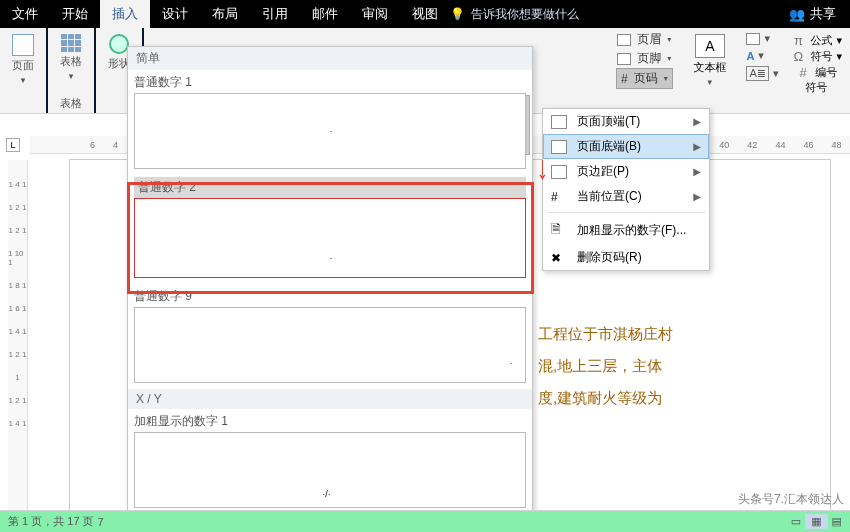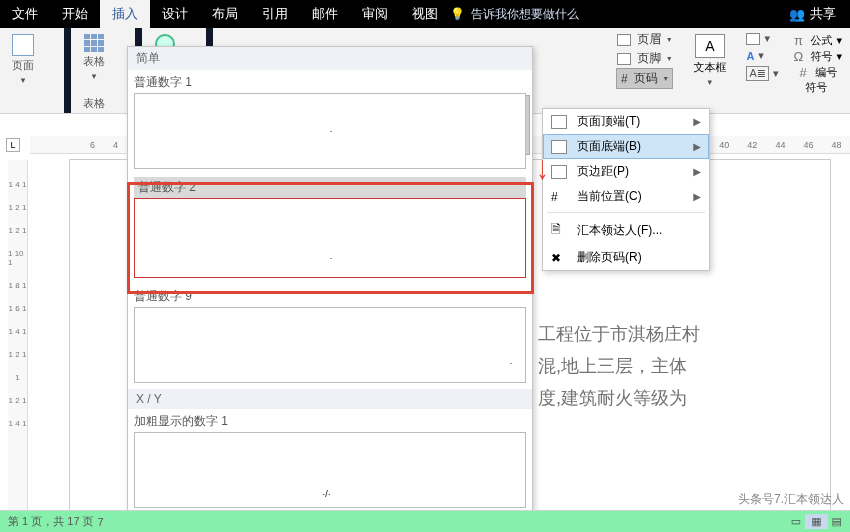--- a/index.html
+++ b/index.html
@@ -6,21 +6,21 @@
   body { width: 850px; height: 532px; overflow: hidden; background: #fff; position: relative; }
 
   .title-tabs { background: #000000; height: 28px; display: flex; align-items: stretch; color: #fff; font-size: 13px; }
   .title-tabs .tab { padding: 0 12px; display: flex; align-items: center; cursor: pointer; }
   .title-tabs .tab.active { background: #f3f3f3; color: #2b579a; }
   .title-tabs .spacer { flex: 1; }
   .title-tabs .tell-me { display: flex; align-items: center; gap: 6px; color: #d0dcef; font-size: 12px; }
   .title-tabs .share { padding: 0 14px; display: flex; align-items: center; gap: 4px; }
 
   .ribbon { background: #f3f3f3; height: 86px; border-bottom: 1px solid #d4d4d4; display: flex; position: relative; }
-  .rgroup { border-right: 7px solid #0f172a; padding: 4px 24px 2px 6px; display: flex; flex-direction: column; align-items: center; font-size: 11px; color: #555; }
+  .rgroup { border-right: 2px solid #0f172a; padding: 4px 6px 2px 6px; display: flex; flex-direction: column; align-items: center; font-size: 11px; color: #555; }
   .rgroup .label { margin-top: auto; font-size: 11px; }
   .big-btn { display: flex; flex-direction: column; align-items: center; gap: 2px; padding: 2px 6px; }
   .icon-box { width: 22px; height: 22px; border: 1px solid #7da2ce; background: #fff; }
   .icon-table { width: 20px; height: 18px; display: grid; grid-template-columns: repeat(3,1fr); grid-template-rows: repeat(3,1fr); gap: 1px; }
   .icon-table i { background: #7da2ce; }
   .dd { font-size: 9px; color: #555; }
   .rgroup.shapes .big-btn { flex-direction: column; }
   .shape-ico { width: 20px; height: 20px; border-radius: 50%; border: 2px solid #4b8; background: #cfe; }
   .hf-item { display: flex; align-items: center; gap: 6px; font-size: 12px; color: #333; padding: 1px 4px; white-space: nowrap; }
   .hf-item .ico { width: 14px; height: 12px; border: 1px solid #888; background: #fff; position: relative; }
@@ -54,21 +54,21 @@
   .gallery .opt.selected .opt-title { background: #d9d9d9; padding-left: 4px; }
   .gallery .opt.selected .preview { border: 1px solid #c33; }
   .red-frame { position: absolute; border: 3px solid #d43; pointer-events: none; z-index: 60; }
   .red-arrow { position: absolute; z-index: 61; color: #d43; font-size: 34px; transform: scaleX(.7); }
 
   
   .ruler-h { position: absolute; left: 30px; top: 136px; right: 0; height: 18px; background: #f8f8f8; border-bottom: 1px solid #ddd; font-size: 9px; color: #777; display: flex; align-items: center; padding-left: 60px; gap: 18px; z-index: 1; }
   .L-btn { position:absolute; left:6px; top:138px; width:14px; height:14px; border:1px solid #aaa; background:#fff; font-size:9px; text-align:center; line-height:12px; z-index:1;}
   .ruler-v { position: absolute; left: 8px; top: 160px; width: 20px; bottom: 20px; background: #f8f8f8; border-right: 1px solid #ddd; font-size: 8px; color: #777; display:flex; flex-direction:column; align-items:center; gap:14px; padding-top:20px; z-index:1;}
   .doc { position: absolute; left: 70px; right: 20px; top: 160px; bottom: 20px; background: #fff; box-shadow: 0 0 0 1px #ccc; z-index: 0; }
-  .body-text { position: absolute; left: 538px; top: 318px; font-size: 18px; color: #737373; line-height: 32px; z-index: 1; }
+  .body-text { position: absolute; left: 538px; top: 318px; font-size: 15px; color: #a16207; line-height: 32px; z-index: 1; }
 
   .status { position: absolute; left: 0; right: 0; bottom: 0; height: 22px; background: #86efac; border-top: 1px solid #d4d4d4; font-size: 11px; color: #555; display: flex; align-items: center; padding: 0 8px; gap: 4px; z-index: 100;}
   .status .spacer { flex:1; }
   .watermark { position:absolute; right:6px; bottom:24px; font-size:12px; color:#888; z-index:100; }
 
   .scroll-thumb { position:absolute; right:2px; top:48px; width:14px; height:60px; background:#cdcdcd; border:1px solid #aaa; }
 </style>
 </head>
 <body>
 
@@ -269,21 +269,21 @@
       <span class="arrow">▶</span>
     </div>
   <div class="pn-item">
       <span style="width:16px">#</span>
       <span>当前位置(C)</span>
       <span class="arrow">▶</span>
     </div>
   <div class="pn-sep"></div>
   <div class="pn-item">
       <span style="width:16px">🗎</span>
-      <span>汇本领达人(F)...</span>
+      <span>加粗显示的数字(F)...</span>
     </div>
   <div class="pn-item">
       <span style="width:16px">✖</span>
       <span>删除页码(R)</span>
     </div>
 </div>
 
 <div class="red-frame" style="left:127px; top:182px; width:407px; height:112px;"></div>
 <div class="red-arrow" style="left:534px; top:148px;">↓</div>
 

